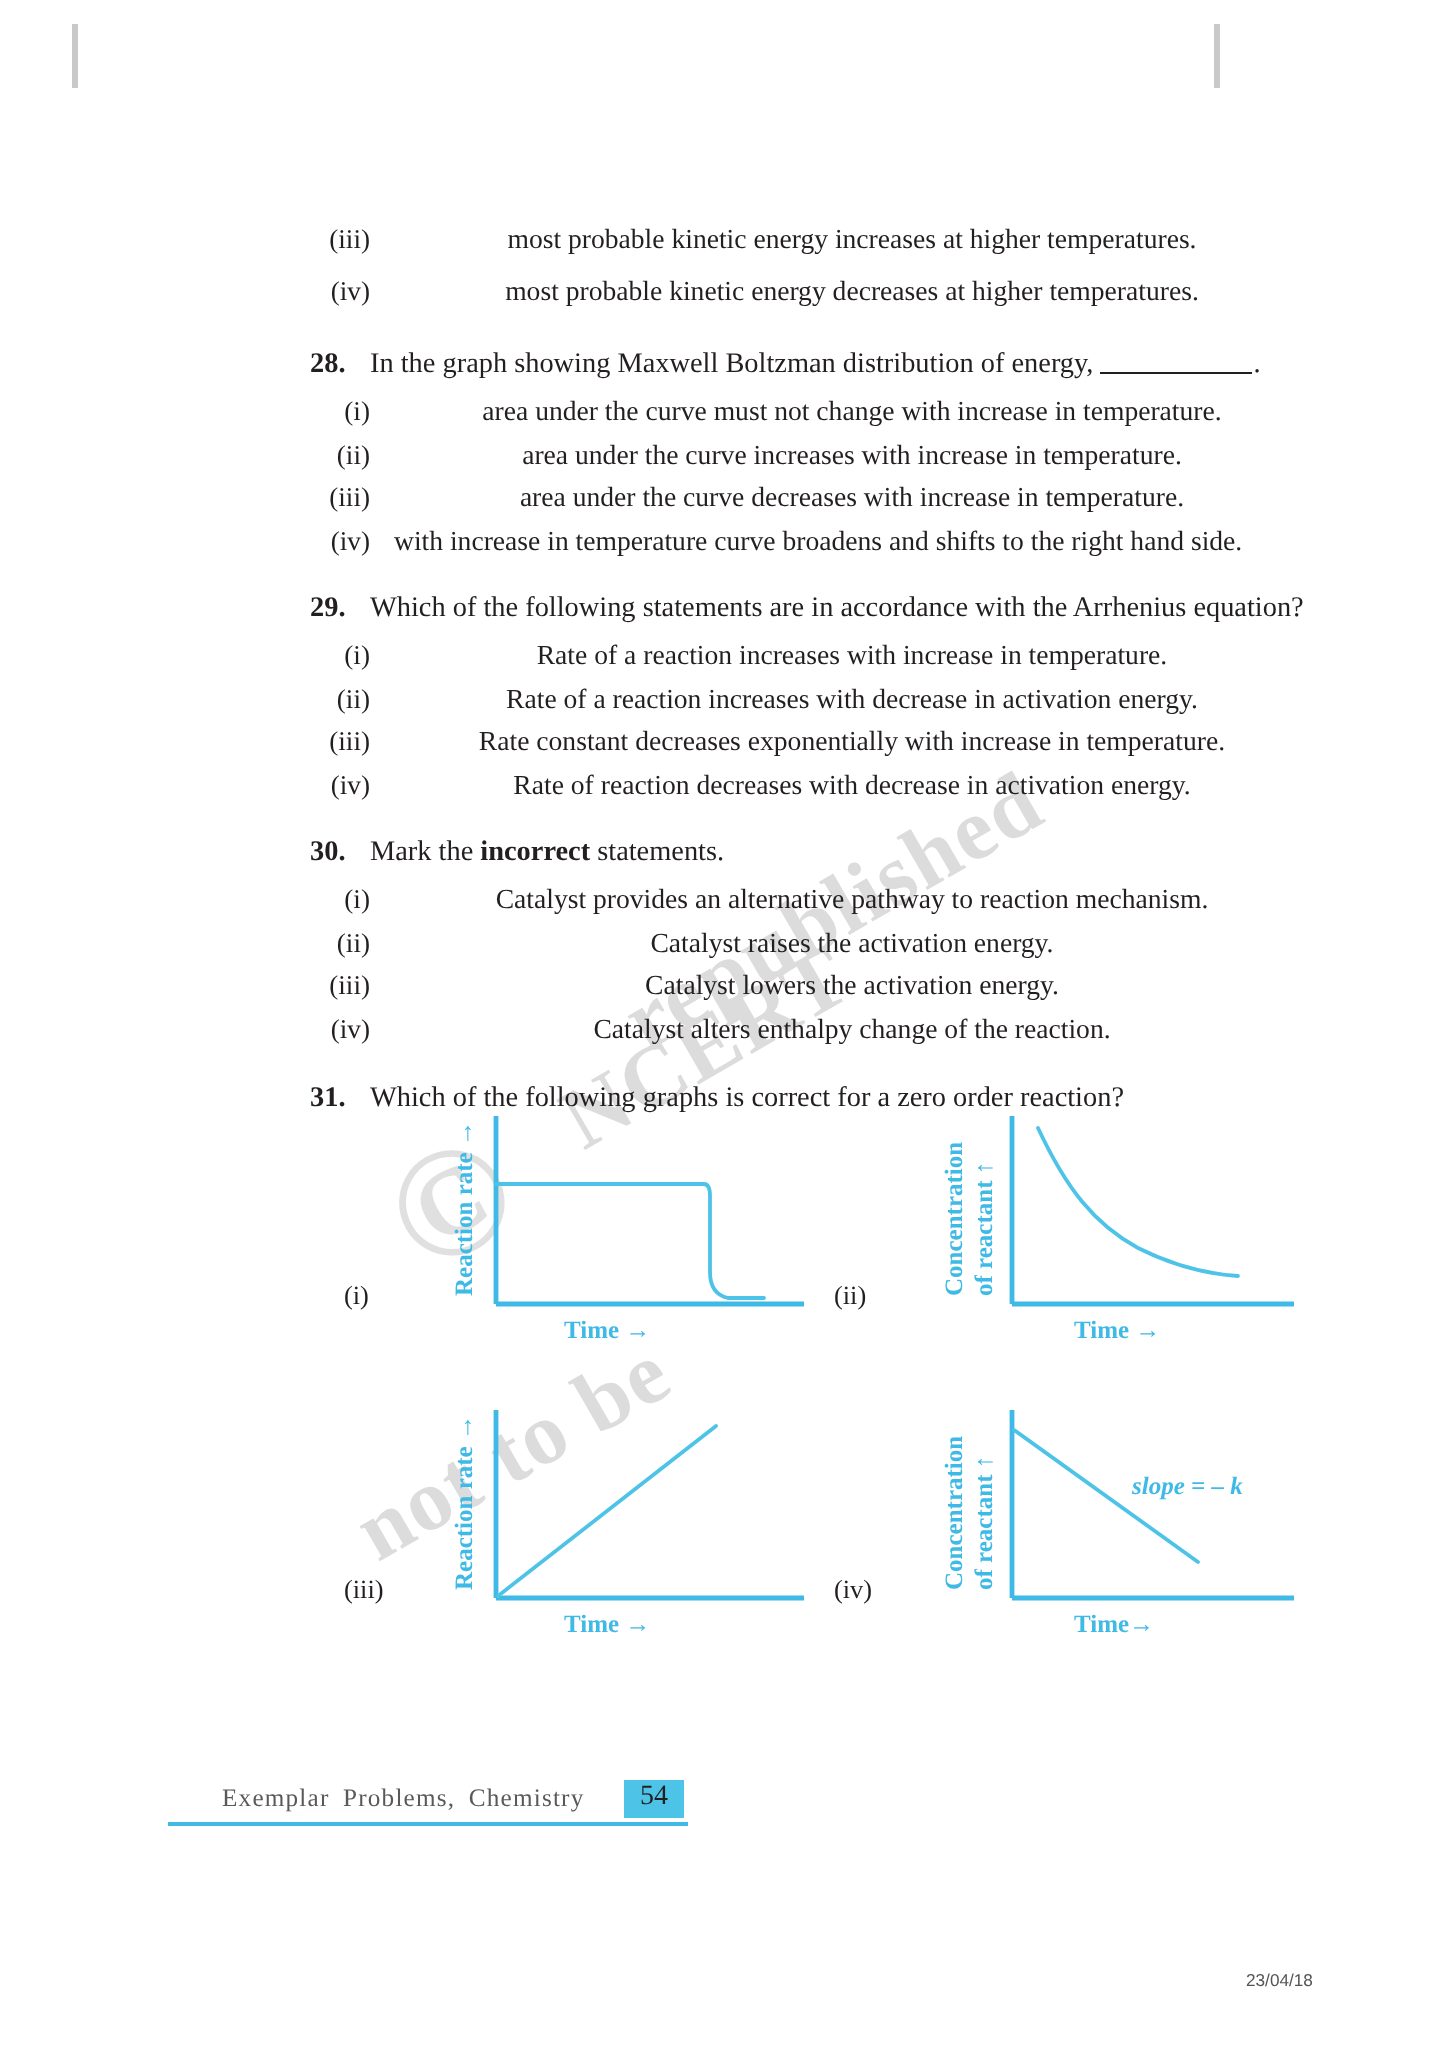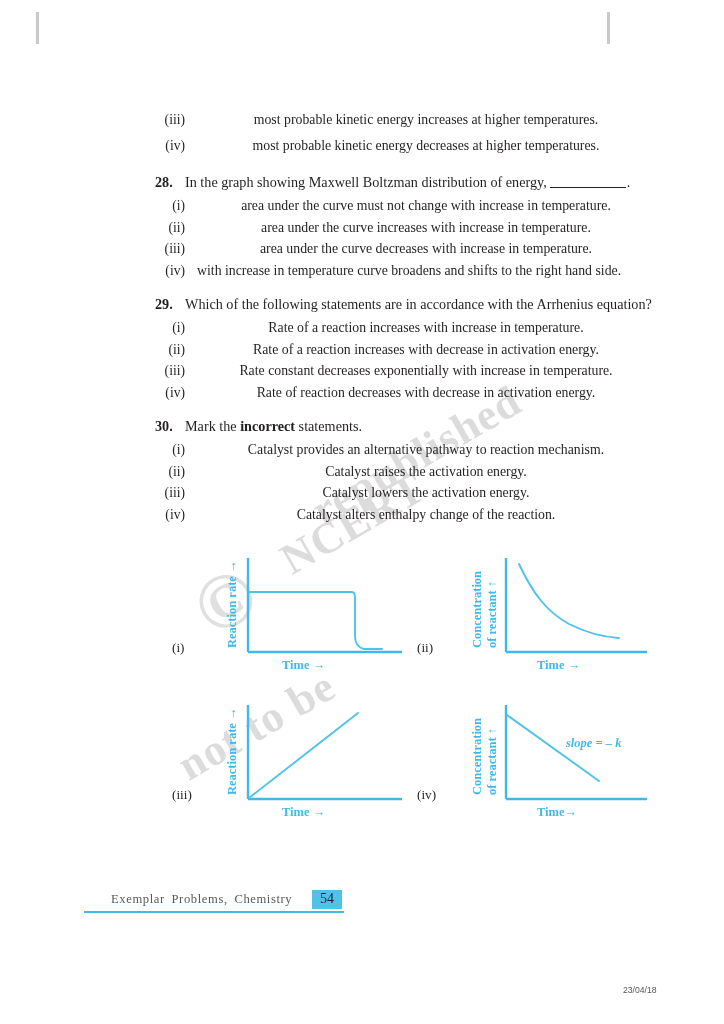--- a/index.html
+++ b/index.html
@@ -320,20 +320,26 @@
           <div class="opt-mark">(iii)</div>
           <div class="opt-text">Catalyst lowers the activation energy.</div>
         </div>
         <div class="opt">
           <div class="opt-mark">(iv)</div>
           <div class="opt-text">Catalyst alters enthalpy change of the reaction.</div>
         </div>
       </div>
     </div>
 
+    <div class="qblock" style="margin-top:14px;">
+      <div class="qrow">
+        <div class="qnum">31.</div>
+        <div class="qtext nojust">Which of the following graphs is correct for a zero order reaction?</div>
+      </div>
+    </div>
 
   </div>
 
   <div class="graphs">
 
     <div class="graph-row">
 
       <div class="graph-cell">
         <div class="graph-label">(i)</div>
         <svg class="graph-svg" width="200" height="125" viewBox="0 0 200 125">

